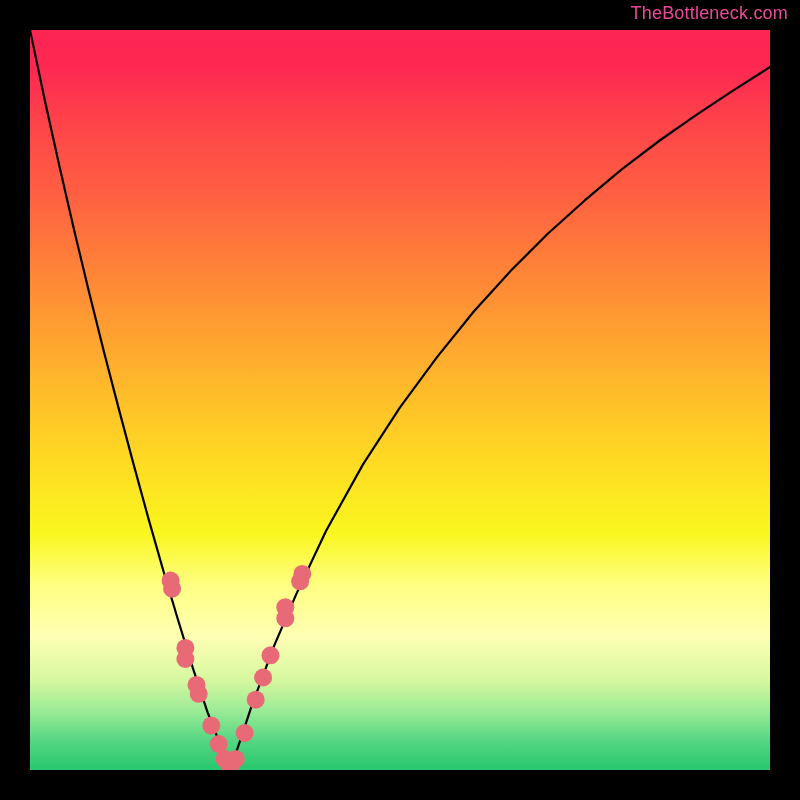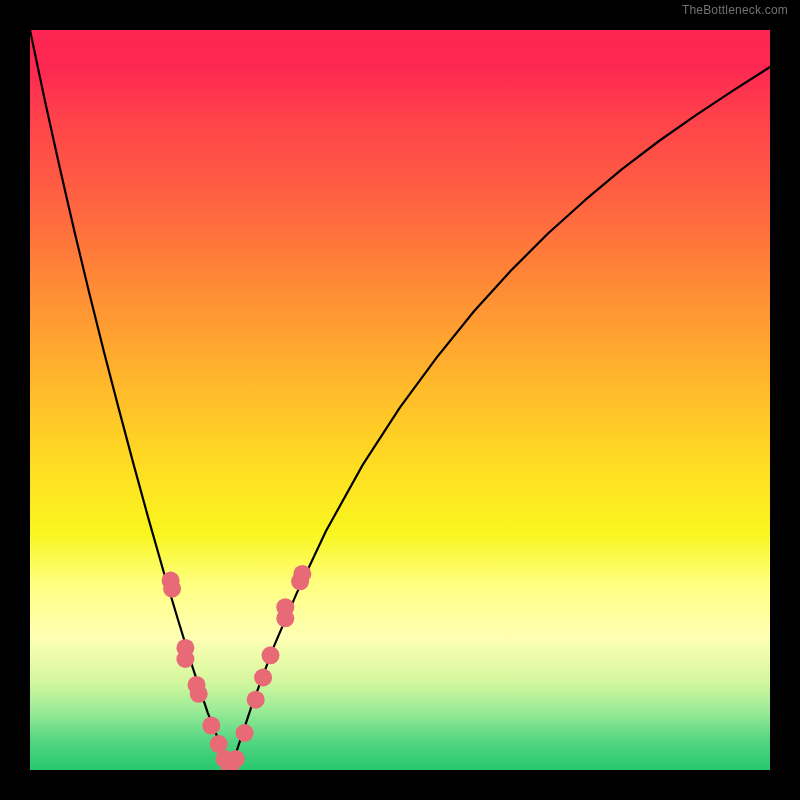--- a/index.html
+++ b/index.html
@@ -47,22 +47,22 @@
     position: absolute;
     top: 30px;
     left: 30px;
     width: 740px;
     height: 740px;
   }
   .watermark {
     position: absolute;
     top: 3px;
     right: 12px;
-    color: #737373;
-    font-size: 12px;
+    color: #ec4899;
+    font-size: 18px;
     font-weight: 500;
     letter-spacing: 0.2px;
     user-select: none;
   }
 </style>
 </head>
 <body>
 
 <div class="frame">
   <div class="plot-area"></div>

